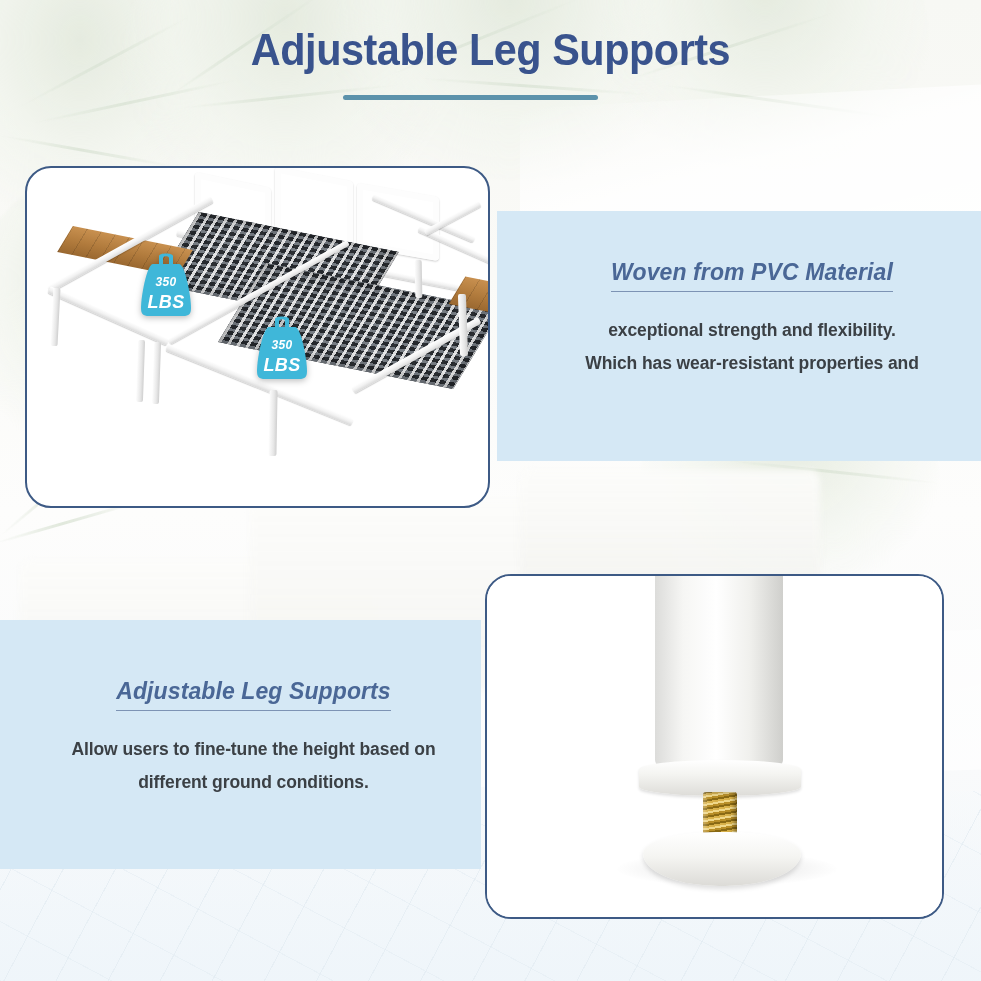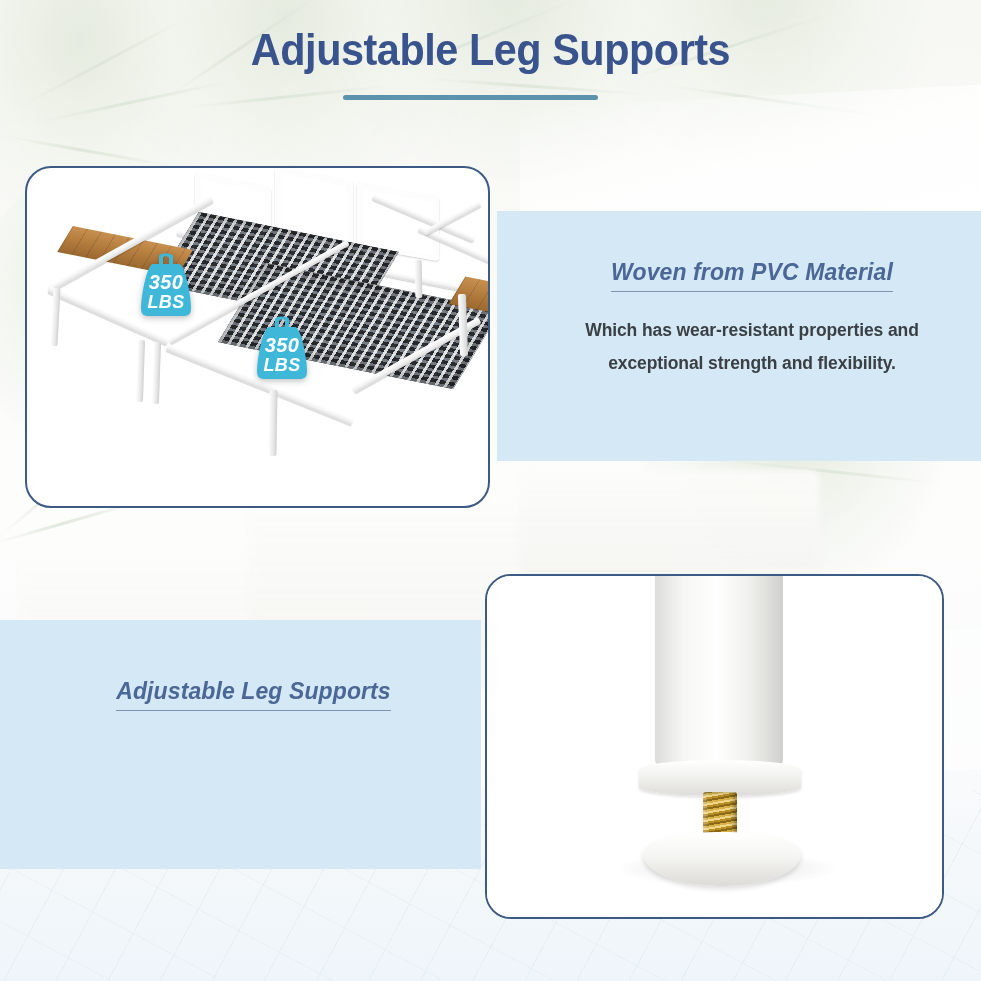--- a/index.html
+++ b/index.html
@@ -168,21 +168,21 @@
     left: 0; right: 0;
     top: 20px;
     text-align: center;
     color: #ffffff;
     font-style: italic;
     font-weight: 700;
     line-height: 20px;
     letter-spacing: 0.3px;
     pointer-events: none;
   }
-  .badge-text .n { font-size: 20px; display: block; }
+  .badge-text .n { font-size: 12px; display: block; }
   .badge-text .u { font-size: 18px; display: block; }
 
   
   .leg-stage { position: absolute; inset: 0; background: #ffffff; }
   .leg-post {
     position: absolute;
     background: linear-gradient(90deg, #dcdcda 0%, #f6f6f4 22%, #ffffff 48%, #f0f0ed 74%, #cfcfcc 100%);
     border-radius: 4px 4px 6px 6px;
   }
   .leg-collar {
@@ -310,30 +310,32 @@
         </div>
       </div>
 
     </div>
   </div>
 
   <div class="panel" id="panel-pvc">
     <div class="panel-inner" style="top:48px;">
       <span class="panel-heading">Woven from PVC Material</span>
       <div class="panel-body">
+        <div>exceptional strength and flexibility.</div>
         <div>Which has wear-resistant properties and</div>
-        <div>exceptional strength and flexibility.</div>
       </div>
     </div>
   </div>
 
   <div class="panel" id="panel-legs">
     <div class="panel-inner" style="top:58px;">
       <span class="panel-heading">Adjustable Leg Supports</span>
       <div class="panel-body">
+        <div>Allow users to fine-tune the height based on</div>
+        <div>different ground conditions.</div>
       </div>
     </div>
   </div>
 
   <div class="card" id="card-leg">
     <div class="leg-stage">
       <div class="leg-shadow" style="left:130px; top:276px; width:220px; height:34px;"></div>
       <div class="leg-post" style="left:168px; top:-6px;  width:128px; height:196px;"></div>
       <div class="leg-collar" style="left:152px; top:184px; width:162px; height:36px;"></div>
       <div class="leg-screw" style="left:216px; top:216px; width:34px;  height:48px;"></div>

